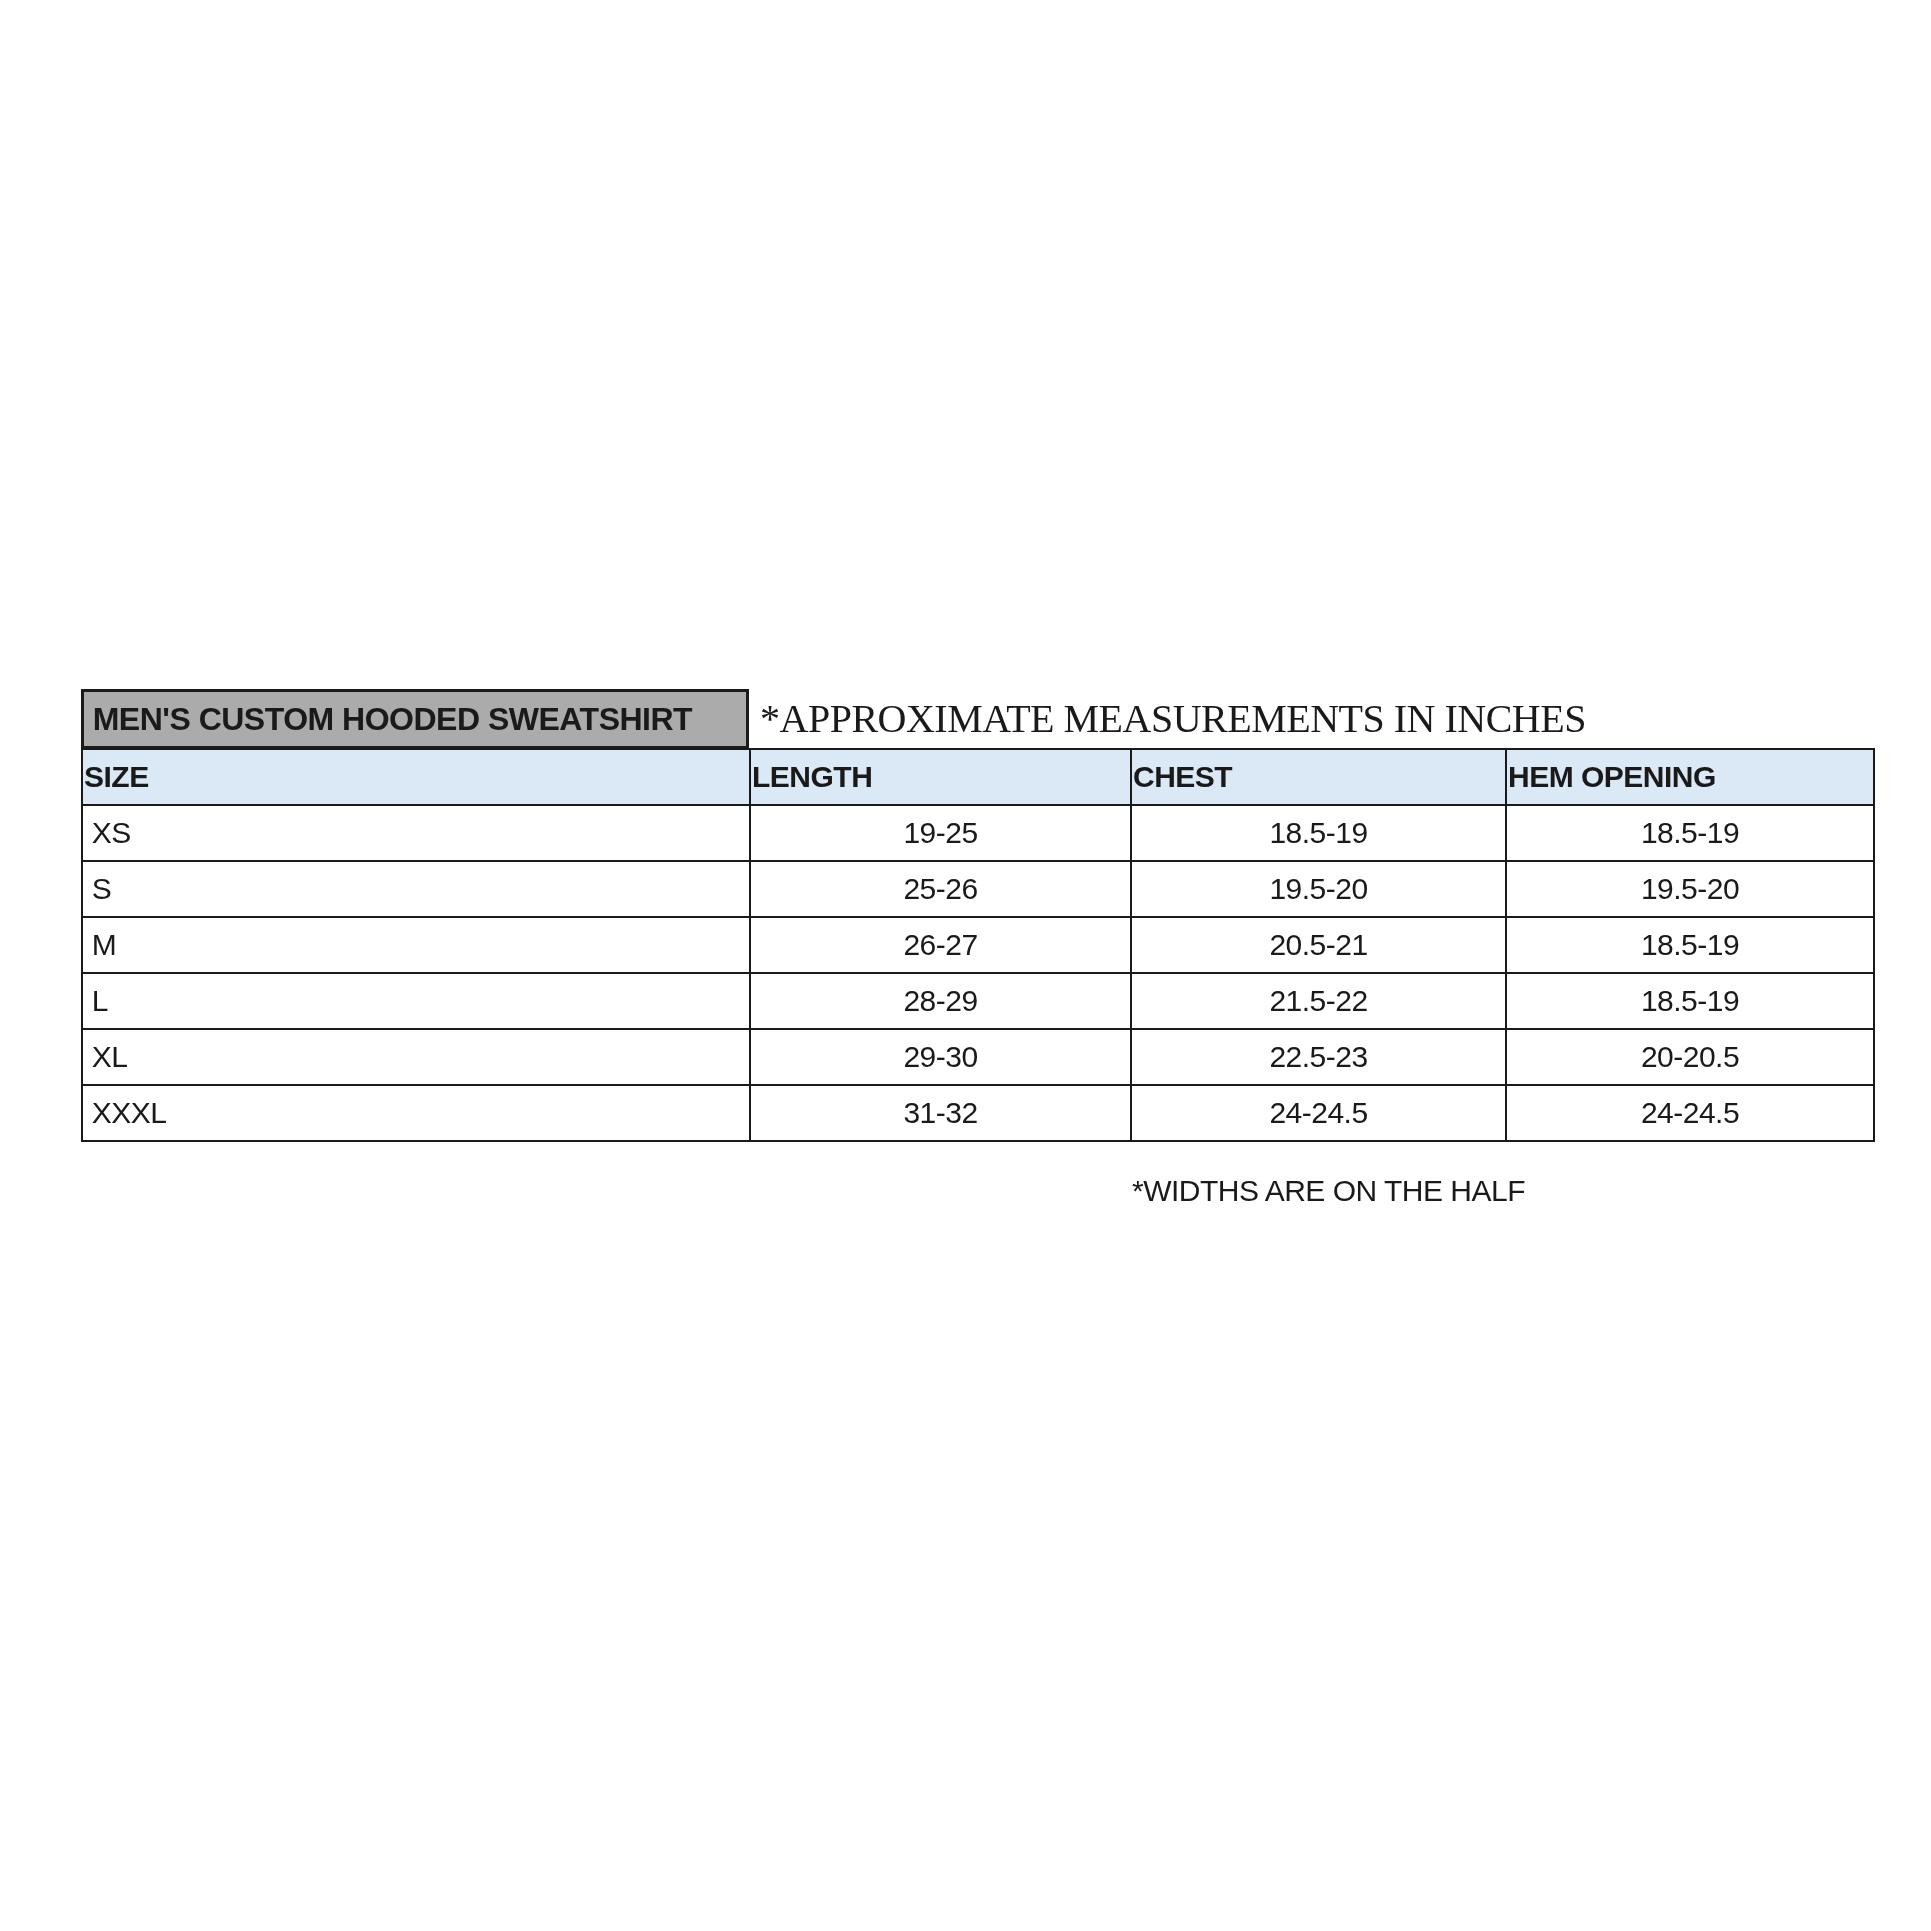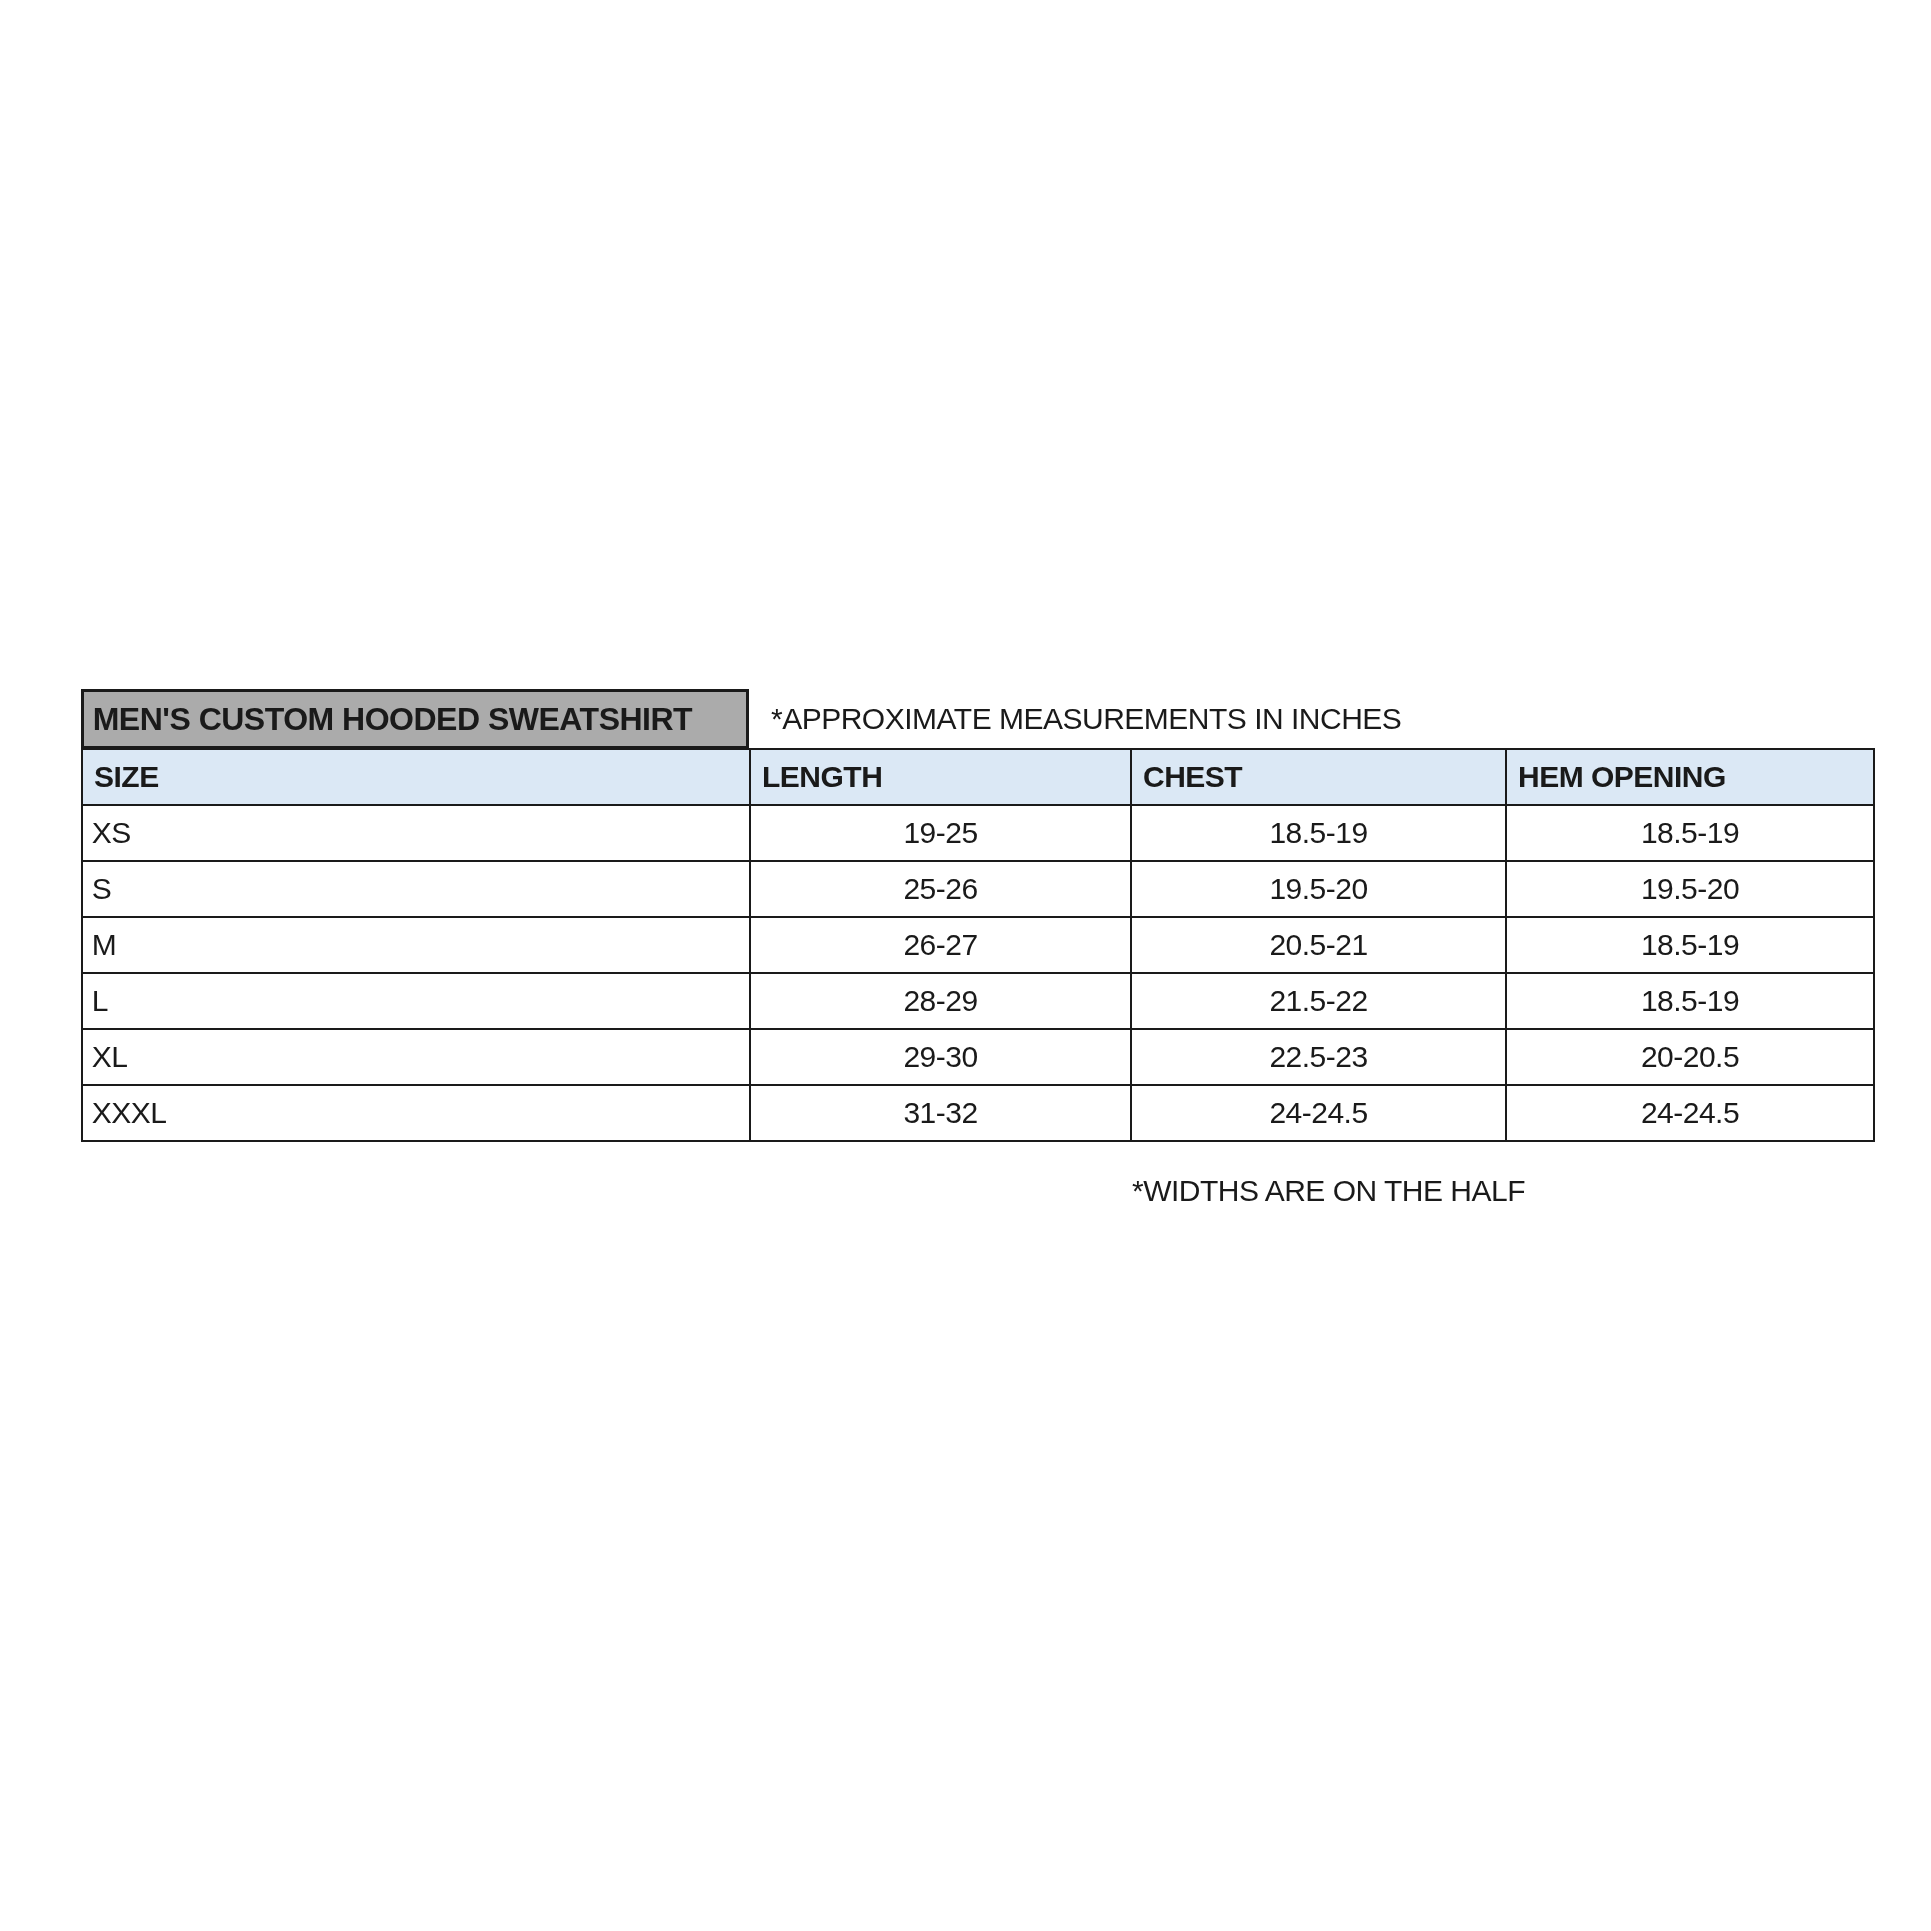--- a/index.html
+++ b/index.html
@@ -31,25 +31,26 @@
     border-bottom-width: 2.9px;
     display: flex;
     align-items: center;
     padding-left: 8.7px;
     font-weight: bold;
     font-size: 32px;
     white-space: nowrap;
     overflow: hidden;
   }
   .note {
-    margin-left: 22px;
+    margin-left: 11px;
     display: flex;
     align-items: center;
-    font-size: 30px;
+    font-size: 40px;
     white-space: nowrap;
+    font-family: Liberation Serif, serif;
   }
   table.sizes {
     border-collapse: collapse;
     table-layout: fixed;
     width: 1792px;
   }
   table.sizes col.c-size { width: 668px; }
   table.sizes col.c-length { width: 381px; }
   table.sizes col.c-chest { width: 375px; }
   table.sizes col.c-hem { width: 368px; }
@@ -58,21 +59,21 @@
     border: 2.9px solid #1a1a1a;
     height: 56px;
     font-size: 30px;
     overflow: hidden;
     white-space: nowrap;
   }
   table.sizes th {
     background: #dbe8f5;
     font-weight: bold;
     text-align: left;
-    padding: 0 0 0 11px;
+    padding: 0 0 0 1px;
   }
   table.sizes td { text-align: center; padding: 8px; }
   table.sizes td.size-cell { text-align: left; padding-left: 8.7px; }
   .footnote {
     width: 1159px;
     margin-left: 668px;
     margin-top: 32px;
     text-align: center;
     font-size: 30px;
   }

